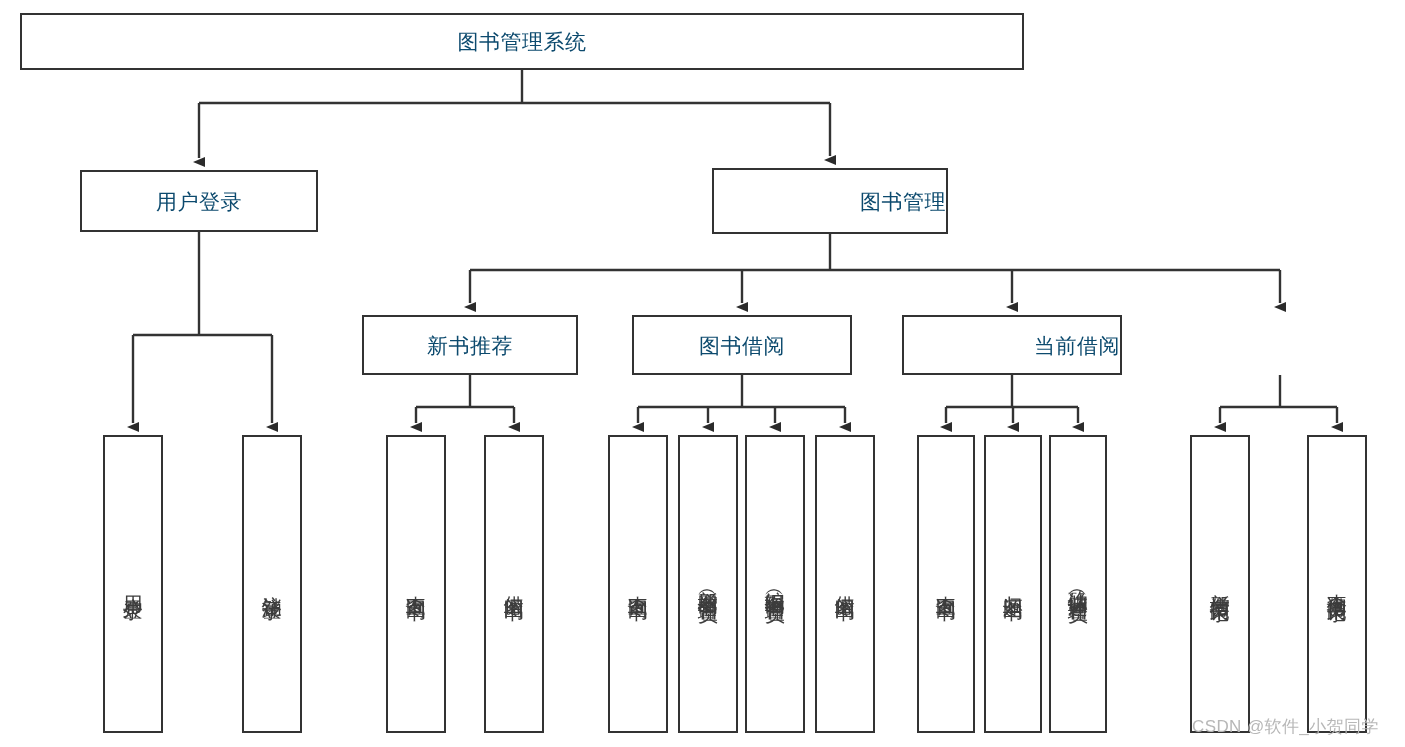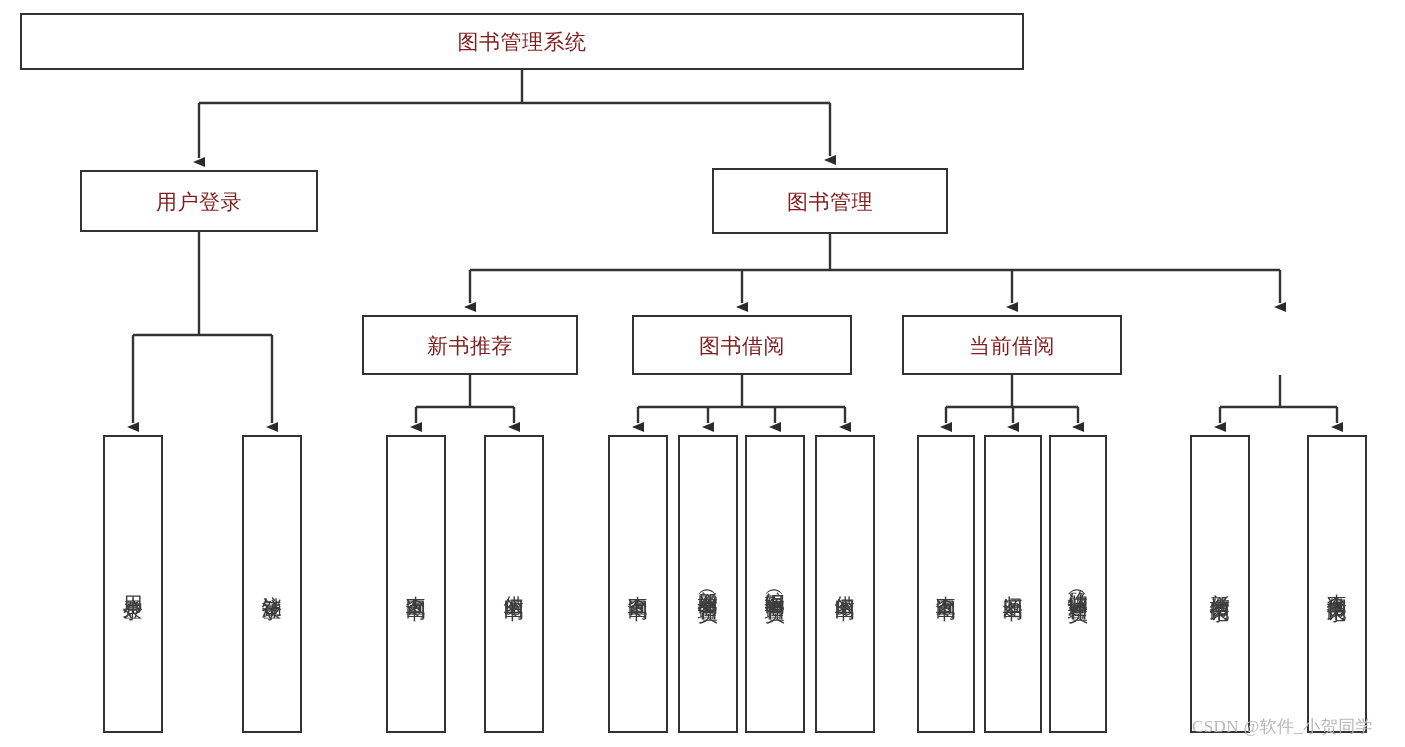--- a/index.html
+++ b/index.html
@@ -30,21 +30,21 @@
     box-sizing: border-box;
     background: #ffffff;
     border: 2px solid #333333;
     display: flex;
     align-items: center;
     justify-content: center;
     overflow: hidden;
   }
   .node.horiz .label {
     font-size: 21px;
-    color: #7f1d1d;
+    color: #0c4a6e;
     letter-spacing: 0.5px;
     white-space: nowrap;
     line-height: 1;
   }
   .node.vert {
     align-items: center;
     justify-content: center;
   }
   .node.vert .label {
     writing-mode: vertical-rl;
@@ -120,31 +120,31 @@
     </g>
   </svg>
 
   <div class="node horiz" style="left:20px; top:13px; width:1004px; height:57px;">
     <span class="label">图书管理系统</span>
   </div>
 
   <div class="node horiz" style="left:80px; top:170px; width:238px; height:62px;">
     <span class="label">用户登录</span>
   </div>
-  <div class="node horiz" style="left:712px; top:168px; width:236px; height:66px;">
+  <div class="node horiz" style="left:712px; top:168px; width:236px; height:66px;justify-content:flex-end;">
     <span class="label">图书管理</span>
   </div>
 
   <div class="node horiz" style="left:632px; top:315px; width:220px; height:60px;">
     <span class="label">图书借阅</span>
   </div>
   <div class="node horiz" style="left:362px; top:315px; width:216px; height:60px;">
     <span class="label">新书推荐</span>
   </div>
-  <div class="node horiz" style="left:902px; top:315px; width:220px; height:60px;">
+  <div class="node horiz" style="left:902px; top:315px; width:220px; height:60px;justify-content:flex-end;">
     <span class="label">当前借阅</span>
   </div>
 
   <div class="node vert" style="left:103px; top:435px; width:60px; height:298px;">
     <span class="label">用户登录</span>
   </div>
   <div class="node vert" style="left:242px; top:435px; width:60px; height:298px;">
     <span class="label">注销登录</span>
   </div>
 
@@ -178,15 +178,15 @@
     <span class="label">确认归还（管理员）</span>
   </div>
 
   <div class="node vert" style="left:1190px; top:435px; width:60px; height:298px;">
     <span class="label">新增借阅记录</span>
   </div>
   <div class="node vert" style="left:1307px; top:435px; width:60px; height:298px;">
     <span class="label">查询借阅记录</span>
   </div>
 
-  <div class="watermark" style="left:1192px; top:715px;font-family:Liberation Serif, serif;">CSDN @软件_小贺同学</div>
+  <div class="watermark" style="left:1192px; top:715px;">CSDN @软件_小贺同学</div>
 
 </div>
 
 </body></html>

